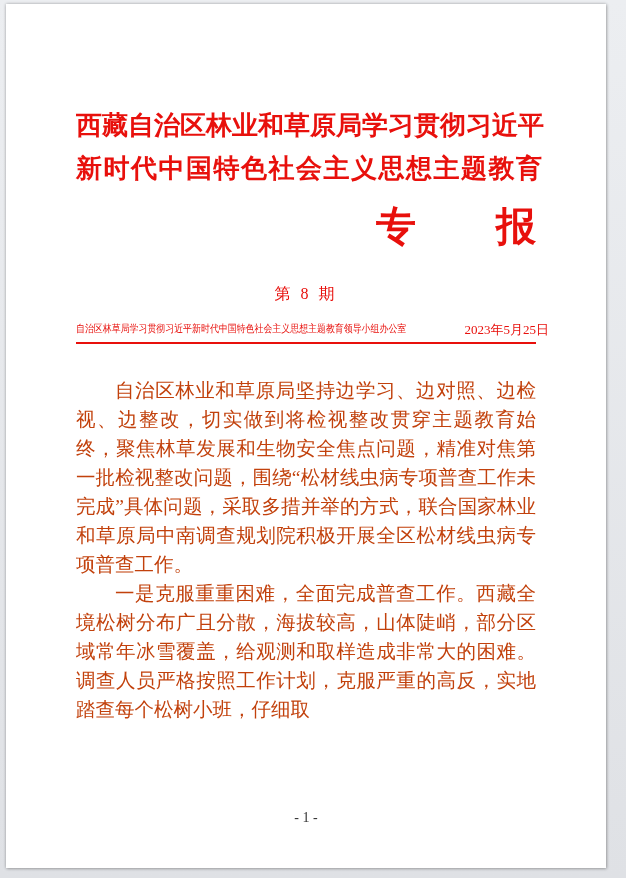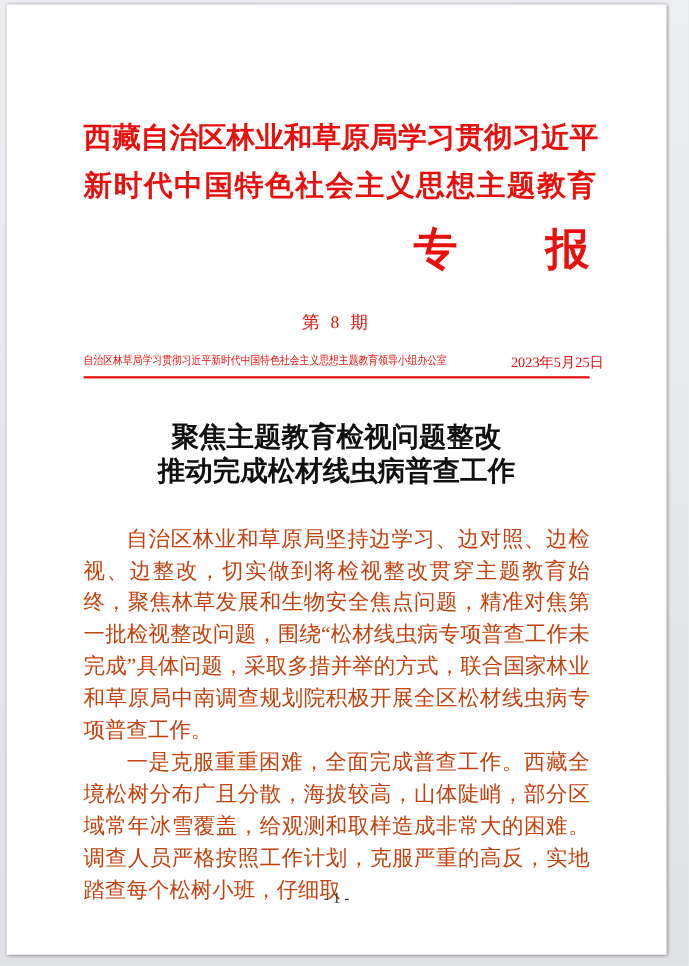--- a/index.html
+++ b/index.html
@@ -132,24 +132,20 @@
     <div class="brand">专　　报</div>
 
     <div class="issue">第 8 期</div>
 
     <div class="issuer-row">
       <span class="issuer-name">自治区林草局学习贯彻习近平新时代中国特色社会主义思想主题教育领导小组办公室</span>
       <span class="issue-date">2023年5月25日</span>
     </div>
     <div class="red-rule"></div>
 
-    <h2 class="article-title">
-      <span class="line">聚焦主题教育检视问题整改</span>
-      <span class="line">推动完成松材线虫病普查工作</span>
-    </h2>
 
     <div class="body-text">
       <p><span>自治区林业和草原局坚持边学习、边对照、边检视、边整改，切实做到将检视整改贯穿主题教育始终，聚焦林草发展和生物安全焦点问题，精准对焦第一批检视整改问题，围绕“松材线虫病专项普查工作未完成”具体问题，采取多措并举的方式，联合国家林业和草原局中南调查规划院积极开展全区松材线虫病专项普查工作。</span></p>
       <p><b>一是克服重重困难，全面完成普查工作。</b><span>西藏全境松树分布广且分散，海拔较高，山体陡峭，部分区域常年冰雪覆盖，给观测和取样造成非常大的困难。调查人员严格按照工作计划，克服严重的高反，实地踏查每个松树小班，仔细取</span></p>
     </div>
 
     <div class="page-num">- 1 -</div>
 
   </div>
 </div>

